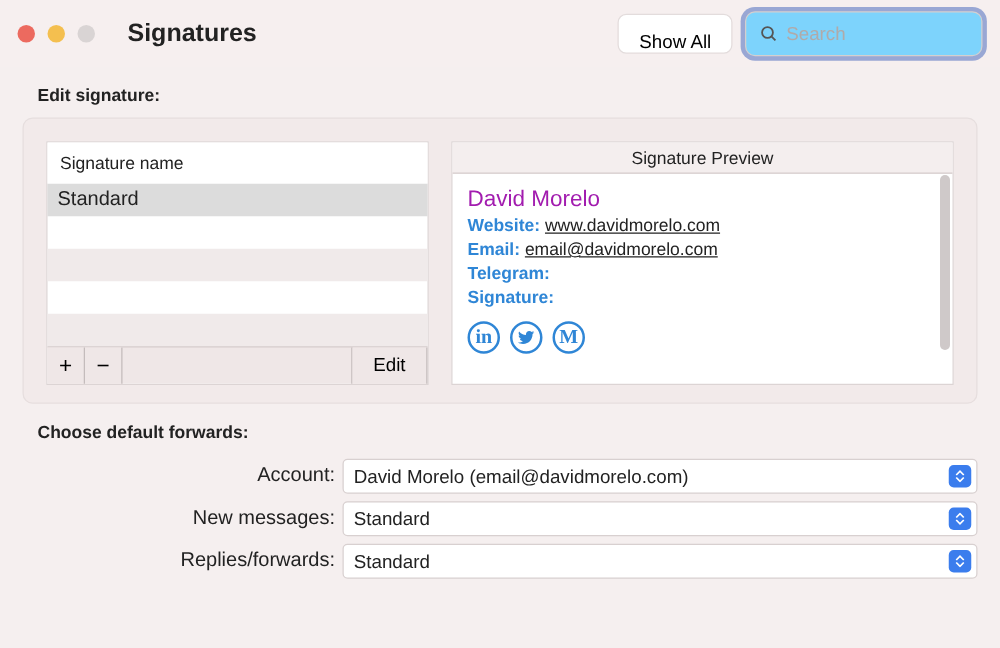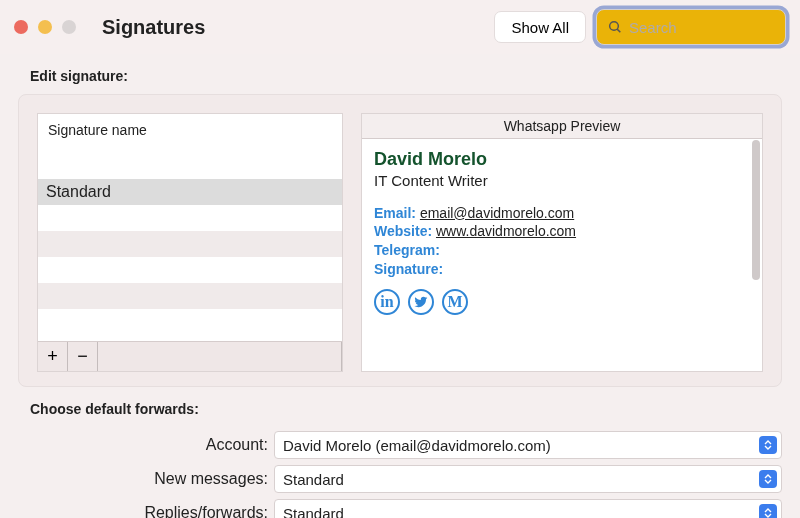--- a/index.html
+++ b/index.html
@@ -21,27 +21,27 @@
   .dot { width:14px; height:14px; border-radius:50%; }
   .dot.red { background:#ec6a5f; }
   .dot.yellow { background:#f4bf4f; }
   .dot.grey { background:#d9d4d4; }
   .win-title { font-size:20px; font-weight:600; flex-shrink:0; }
   .titlebar-spacer { flex:1; }
   .show-all-btn {
     height:32px; padding:0 16px;
     background:#fff; border:1px solid #e3dcdc; border-radius:7px;
     font-size:15px; cursor:pointer;
-    display:flex; align-items:center;
+    display:flex; align-items:flex-end;
   }
   .search-wrap {
     margin-left:10px;
     display:flex; align-items:center;
     width:190px; height:36px;
-    background:#eab308;
+    background:#7dd3fc;
     border:1.5px solid #d3cfcf;
     border-radius:8px;
     box-shadow:0 0 0 3.5px #99a7d4;
     padding:0 10px;
   }
   .search-wrap svg { width:16px; height:16px; flex-shrink:0; color:#555;}
   .search-input {
     border:none; outline:none; flex:1; margin-left:6px;
     font-size:15px; color:#333;
     caret-color:#2f6ad8;
@@ -59,21 +59,20 @@
     border:1px solid #e6dede;
     border-radius:8px;
     padding:18px 18px 14px;
     display:flex; gap:18px;
   }
   .sig-list-block {
     width:306px;
     display:flex; flex-direction:column;
     border:1px solid #dcd4d4;
     background:#fff;
-    gap:32px;
   }
   .sig-list-header {
     padding:8px 10px;
     font-size:14px;
     border-bottom:1px solid transparent;
     background:#fff;
   }
   .sig-rows { flex:1; display:flex; flex-direction:column; }
   .sig-row {
     height:26px; line-height:26px; padding:0 8px;
@@ -107,21 +106,21 @@
     text-align:center; padding:4px 0;
     font-size:14px;
     background:#f4eeee;
     border-bottom:1px solid #d5cccc;
   }
   .preview-body {
     flex:1; padding:8px 12px 10px; overflow:hidden;
     font-size:14px;
     line-height:1.35;
   }
-  .sig-name { color:#14532d; font-size:18px; font-weight:700; }
+  .sig-name { color:#a21caf; font-size:18px; font-weight:400; }
   .sig-role { font-size:15px; color:#222; margin-bottom:12px; }
   .sig-line { font-size:14px; }
   .sig-line .k { color:#2f86d6; font-weight:700; }
   .sig-line .v { color:#222; text-decoration:underline; }
   .sig-icons { display:flex; gap:8px; margin-top:10px; }
   .sig-icons .ic {
     width:26px; height:26px; border:2px solid #2f86d6; border-radius:50%;
     display:flex; align-items:center; justify-content:center;
     color:#2f86d6; font-weight:700; font-size:16px;
     font-family: Georgia, serif;
@@ -193,36 +192,38 @@
       <div class="sig-row alt"></div>
     </div>
     <div class="sig-toolbar">
       <button class="sq">
           <span>+</span>
         </button>
       <button class="sq">
           <span>−</span>
         </button>
       <div class="sp"></div>
+      <button class="edit">
+          <span>Edit</span>
+        </button>
     </div>
   </div>
 
   <div class="preview-block">
-    <div class="preview-header">Whatsapp Preview</div>
+    <div class="preview-header">Signature Preview</div>
     <div class="preview-body">
       <div class="sig-name">David Morelo</div>
-      <div class="sig-role">IT Content Writer</div>
-
+
+      <div class="sig-line">
+        <span class="k">Website:</span>
+        <span class="v">www.davidmorelo.com</span>
+      </div>
       <div class="sig-line">
         <span class="k">Email:</span>
         <span class="v">email@davidmorelo.com</span>
-      </div>
-      <div class="sig-line">
-        <span class="k">Website:</span>
-        <span class="v">www.davidmorelo.com</span>
       </div>
       <div class="sig-line">
         <span class="k">Telegram:</span>
         <span class="v"></span>
       </div>
       <div class="sig-line">
         <span class="k">Signature:</span>
         <span class="v"></span>
       </div>
 

